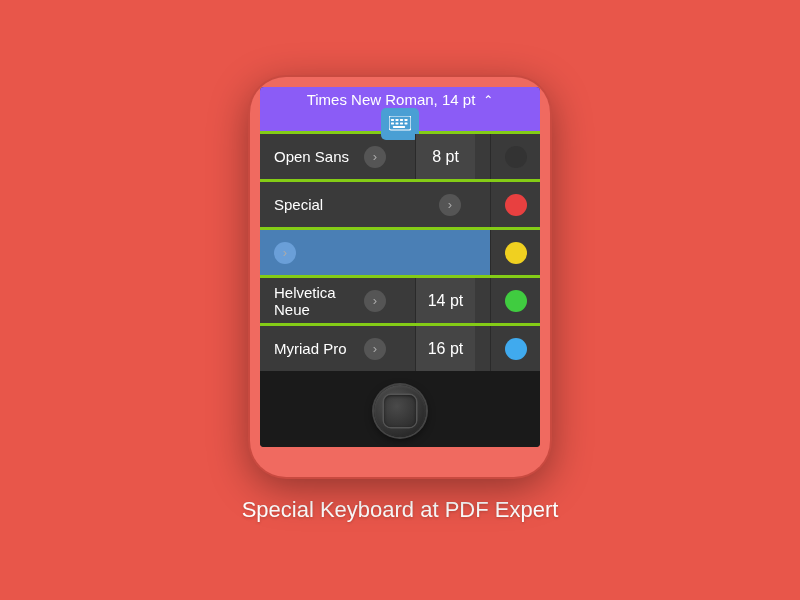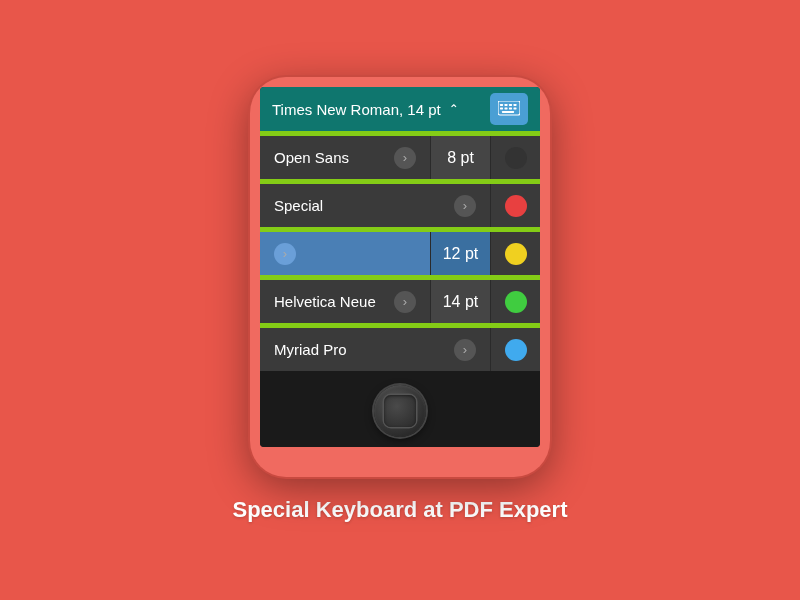--- a/index.html
+++ b/index.html
@@ -41,26 +41,27 @@
     
     .screen {
       width: 100%;
       background: #2d2d2d;
       border-radius: 4px;
       overflow: hidden;
     }
 
     
     .top-bar {
-      background: #0f766e;
+      background: #8b5cf6;
       display: flex;
       align-items: center;
       justify-content: space-between;
       padding: 4px 12px;
       height: 44px;
+      flex-direction: column;
     }
 
     .top-bar-left {
       display: flex;
       align-items: center;
       gap: 8px;
       flex: 1;
     }
 
     .font-name-display {
@@ -94,21 +95,22 @@
 
     
     .font-list {
       background: #3a3a3a;
     }
 
     .font-row {
       display: flex;
       align-items: center;
       height: 48px;
-      border-top: 5px solid #84cc16;
+      border-top: 3px solid #84cc16;
+      gap: 15px;
     }
 
     .font-row.selected {
       background: #4a7fb5;
     }
 
     .font-cell {
       flex: 1;
       padding: 0 14px;
       color: #ffffff;
@@ -201,21 +203,21 @@
       height: 32px;
       border-radius: 7px;
       background: radial-gradient(circle at 40% 35%, #4a4a4a, #2a2a2a);
       box-shadow: 0 0 0 1.5px #555, inset 0 1px 3px rgba(0,0,0,0.5);
     }
 
     
     .tagline {
       color: #ffffff;
       font-size: 22px;
-      font-weight: 700;
+      font-weight: 400;
       text-shadow: 0 1px 3px rgba(0,0,0,0.2);
     }
   </style>
 </head>
 <body>
 
 <div class="page-wrapper">
 
   <div class="phone">
     <div class="screen">
@@ -263,23 +265,20 @@
           </div>
           <div class="color-cell">
             <div class="color-dot" style="background:#e84040;"></div>
           </div>
         </div>
 
         <div class="font-row selected">
           <div class="font-cell">
             <div class="chevron-right">›</div>
           </div>
-          <div class="size-cell">
-            <span>12 pt</span>
-          </div>
           <div class="color-cell">
             <div class="color-dot" style="background:#f0d020;"></div>
           </div>
         </div>
 
         <div class="font-row">
           <div class="font-cell">
             <span class="font-name">Helvetica Neue</span>
             <div class="chevron-right">›</div>
           </div>
@@ -288,20 +287,23 @@
           </div>
           <div class="color-cell">
             <div class="color-dot" style="background:#40cc40;"></div>
           </div>
         </div>
 
         <div class="font-row">
           <div class="font-cell">
             <span class="font-name">Myriad Pro</span>
             <div class="chevron-right">›</div>
+          </div>
+          <div class="size-cell">
+            <span>16 pt</span>
           </div>
           <div class="color-cell">
             <div class="color-dot" style="background:#40aaee;"></div>
           </div>
         </div>
 
       </div>
 
       <div class="home-area">
         <div class="home-button-outer">

